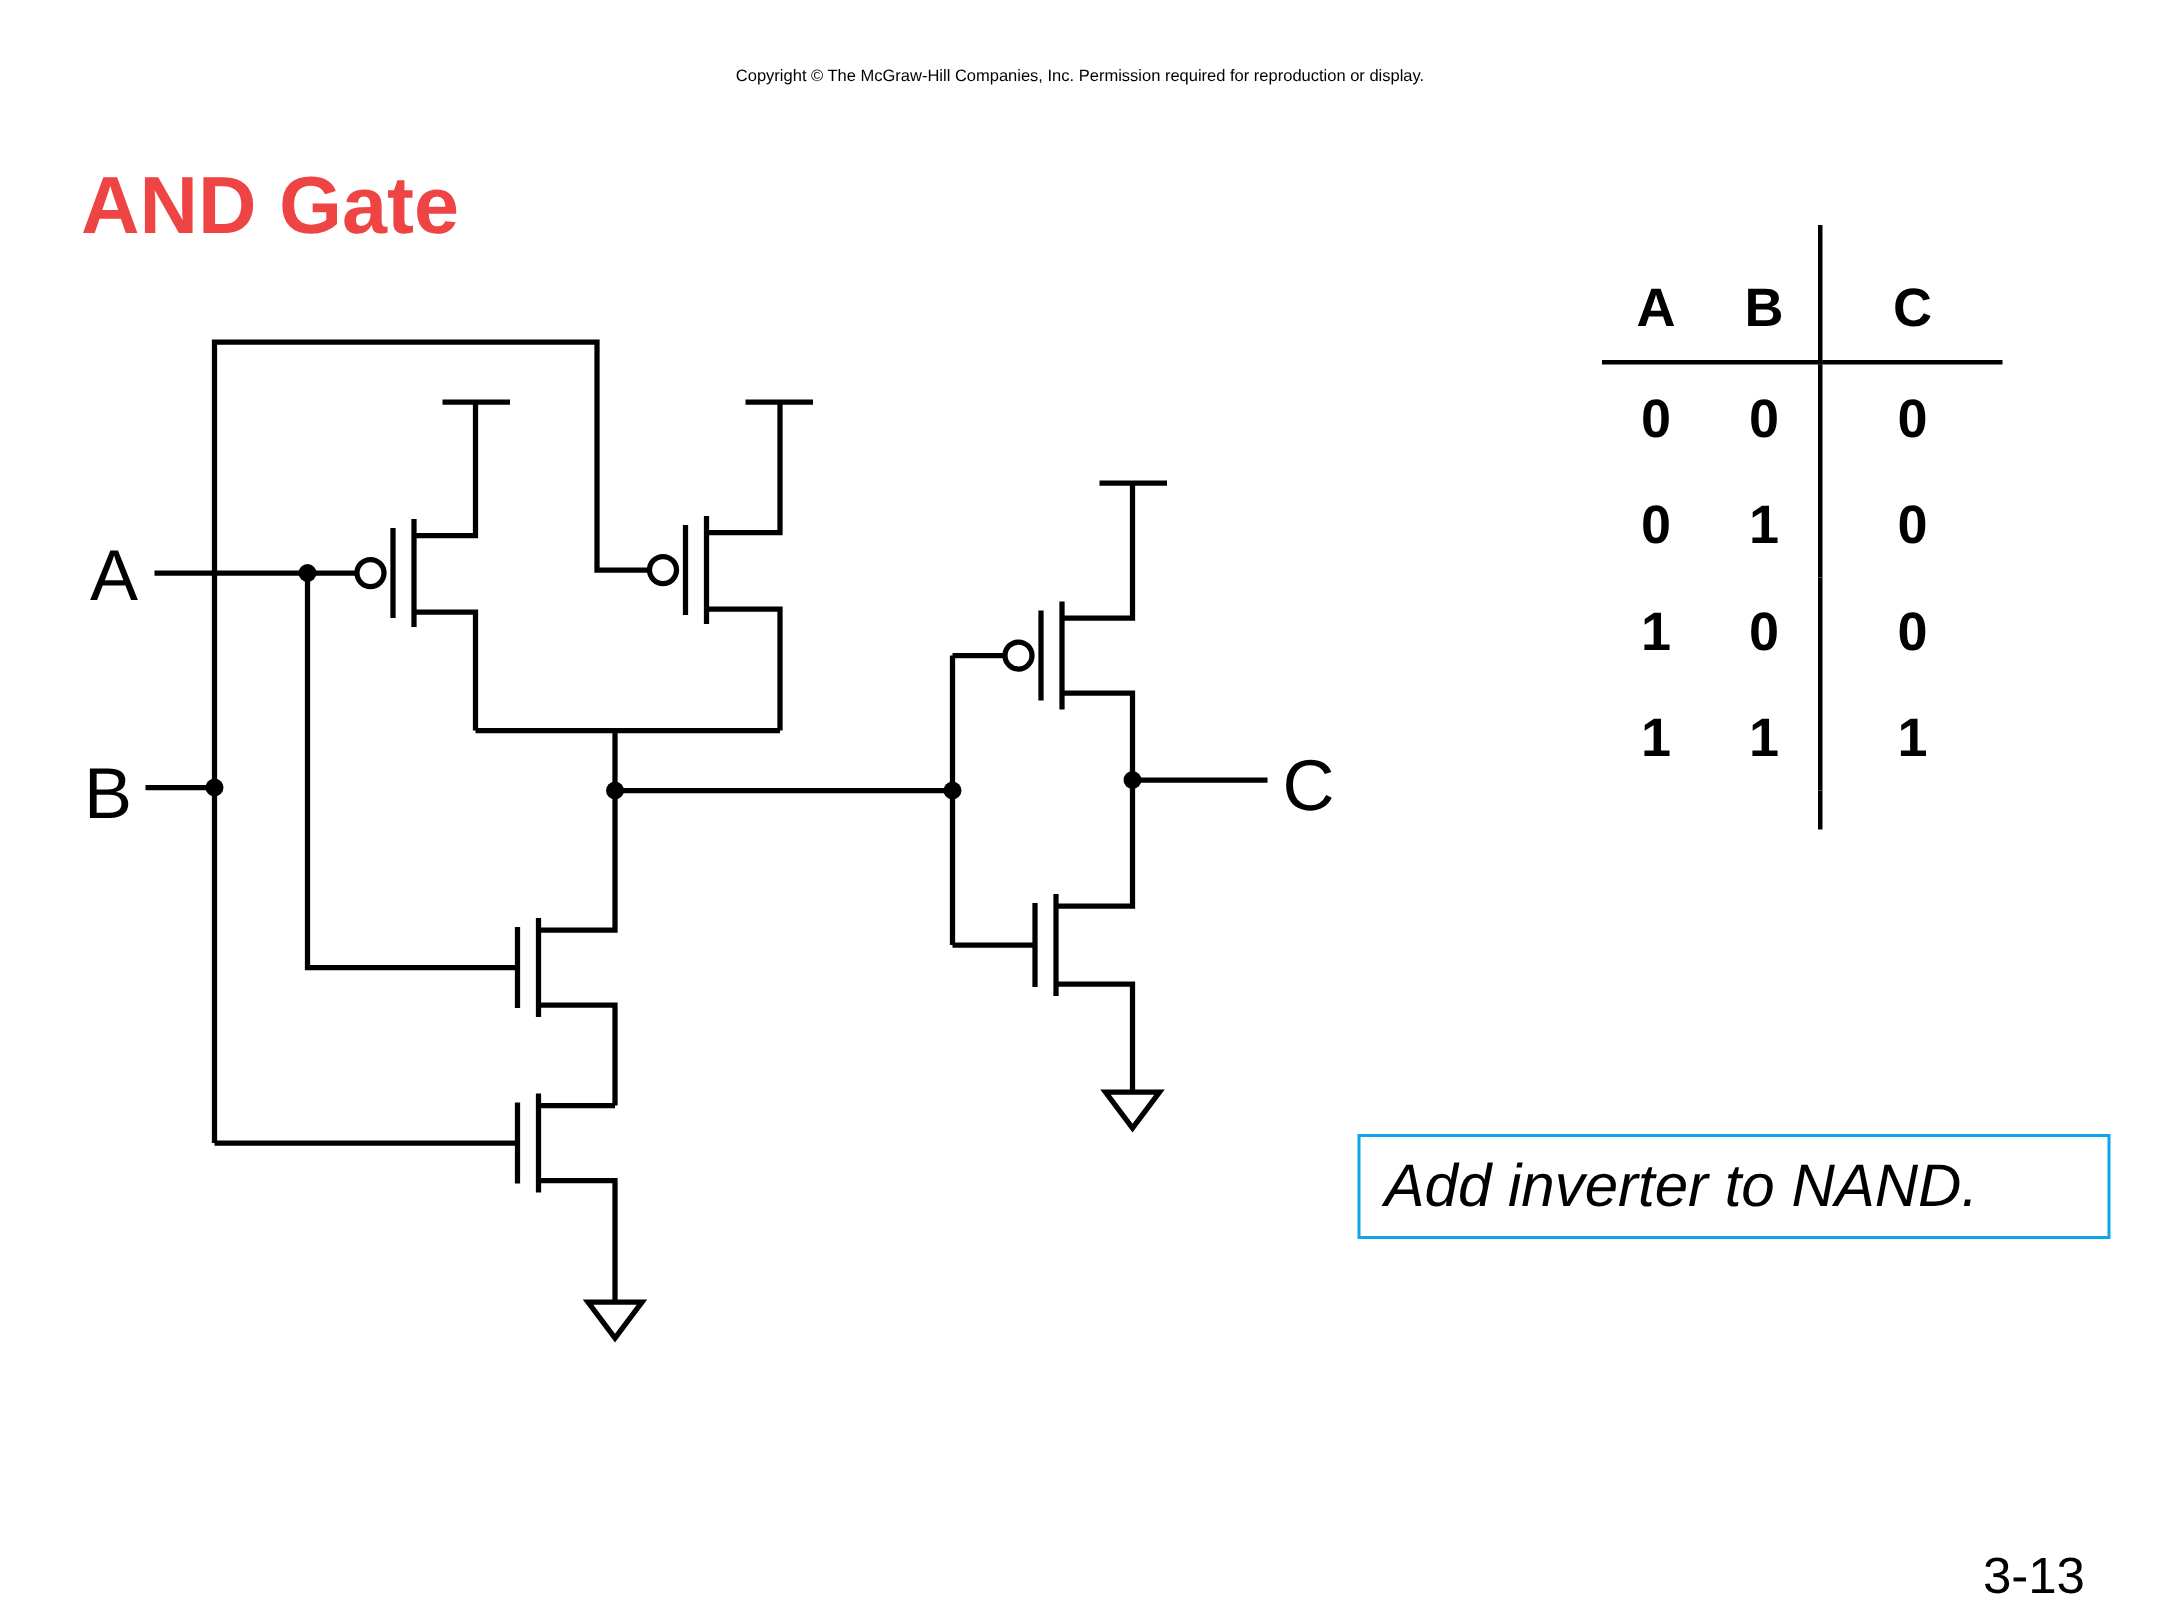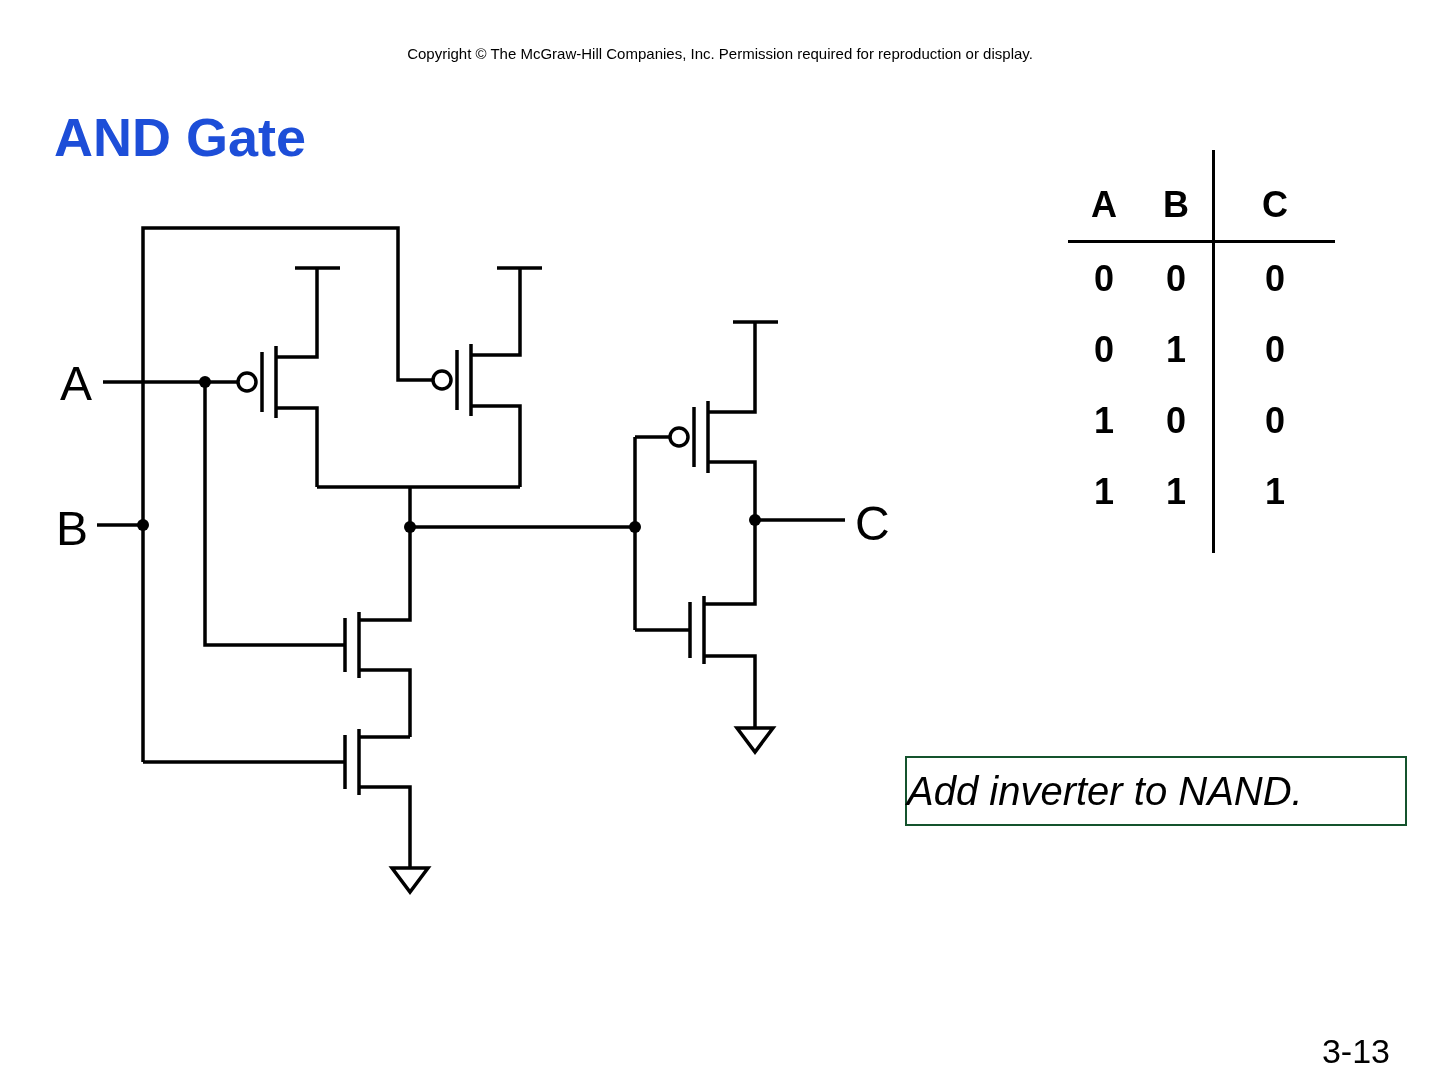--- a/index.html
+++ b/index.html
@@ -8,21 +8,21 @@
     background: #ffffff;
     position: relative;
     overflow: hidden;
     font-family: "Liberation Sans", sans-serif;
     color: #000;
   }
   .copyright {
     position: absolute;
     top: 45px; left: 0; width: 100%;
     text-align: center;
-    font-size: 15px;
+    font-size: 11px;
   }
   .slide-title {
     position: absolute;
     left: 54px; top: 106px;
     font-size: 54px;
     font-weight: bold;
     letter-spacing: 0px;
   }
   .circuit-svg {
     position: absolute;
@@ -56,41 +56,42 @@
   .truth-table .col-b { width: 72px; }
   .truth-table .col-c { width: 120px; }
   .truth-table thead th { height: 76px; vertical-align: bottom; padding-bottom: 14px; border-bottom: 3px solid #000; }
   .truth-table tbody td { height: 71px; vertical-align: middle; }
   .truth-table .vline { border-right: 3px solid #000; }
   .truth-table .spacer td { height: 26px; }
   .caption-box {
     position: absolute;
     left: 905px; top: 756px;
     width: 502px; height: 70px;
-    border: 2px solid #14532d;
+    border: 2px solid #0ea5e9;
     display: flex;
     align-items: center;
+    padding-left: 16px;
     box-sizing: border-box;
   }
   .caption-box .caption-text {
     font-size: 40px;
     font-style: italic;
   }
   .page-number {
     position: absolute;
     right: 50px; top: 1032px;
     font-size: 34px;
   }
 </style>
 </head>
 <body>
 
 <div class="copyright">Copyright © The McGraw-Hill Companies, Inc.  Permission required for reproduction or display.</div>
 
-<div class="slide-title" style="color: #1d4ed8;">AND Gate</div>
+<div class="slide-title" style="color: #ef4444;">AND Gate</div>
 
 <svg class="circuit-svg" viewBox="0 0 1440 1080" xmlns="http://www.w3.org/2000/svg">
 
   <text x="60" y="400">A</text>
   <text x="56" y="545">B</text>
   <text x="855" y="540">C</text>
 
   <g>
     <path d="M 103 382 H 238"></path>
     <path d="M 205 382 V 645 H 345"></path>

